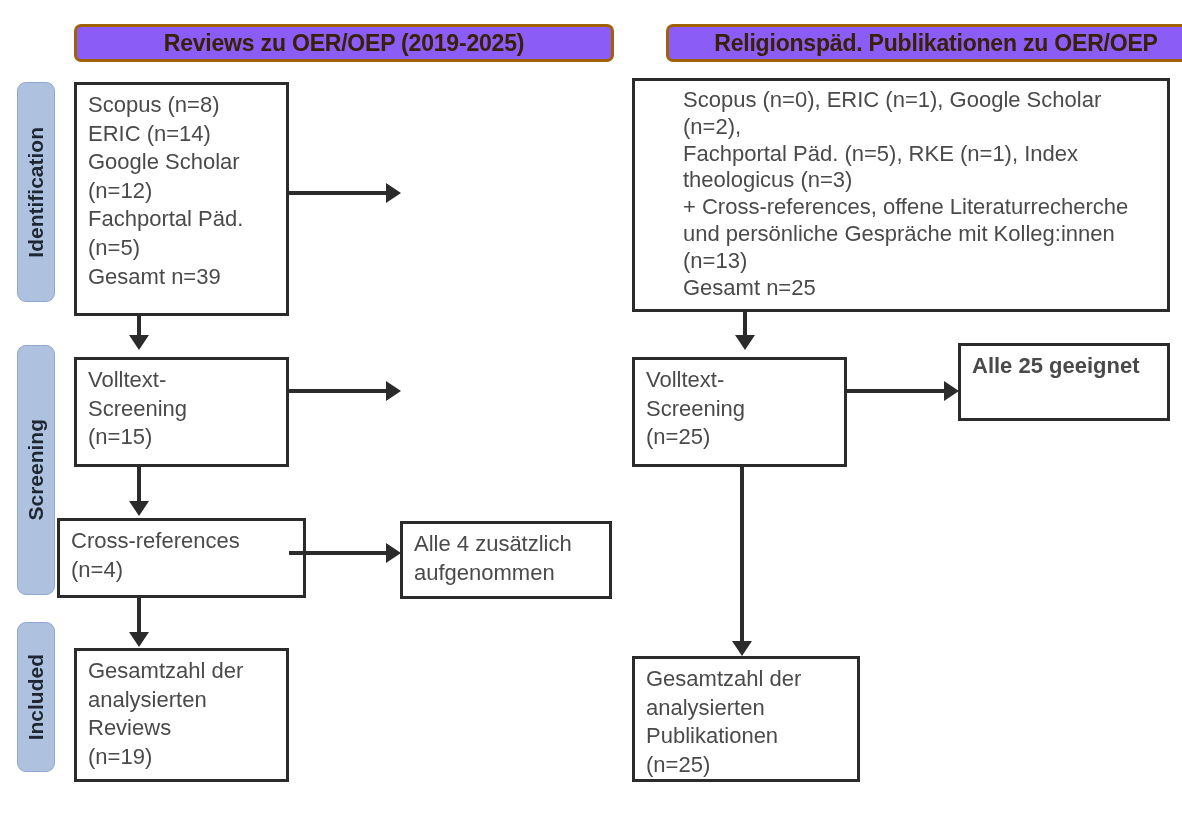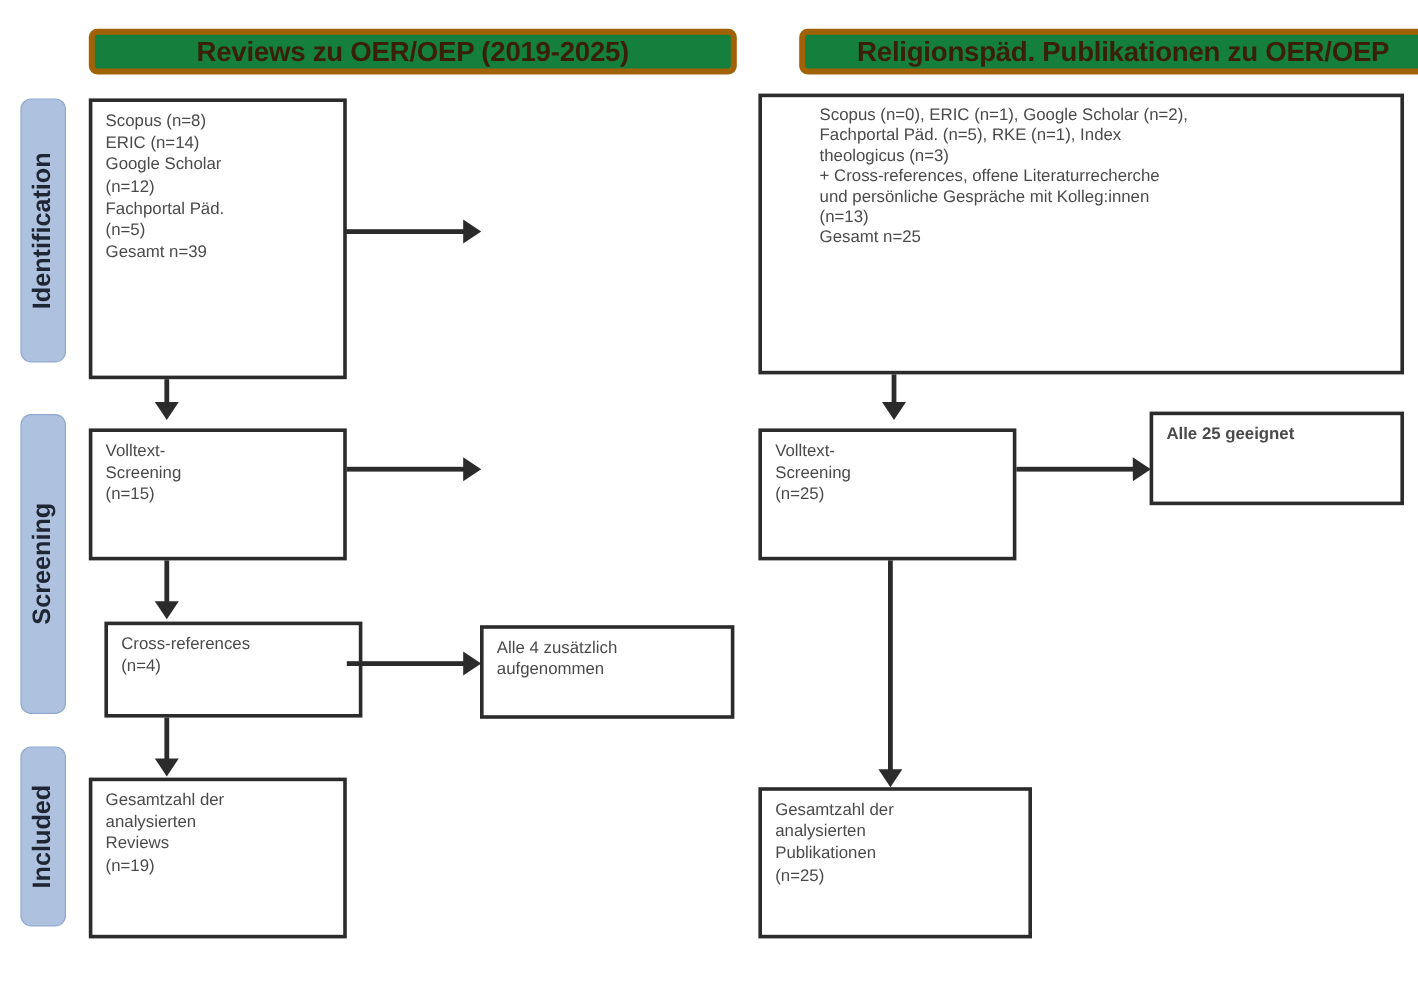--- a/index.html
+++ b/index.html
@@ -15,22 +15,22 @@
     position: relative;
     width: 1182px;
     height: 820px;
     background: #ffffff;
     overflow: hidden;
   }
 
   
   .col-header {
     position: absolute;
-    background: #15803d;
-    border: 5px solid #a16207;
+    background: #8b5cf6;
+    border: 3px solid #a16207;
     border-radius: 7px;
     color: #3A2008;
     font-size: 23px;
     font-weight: bold;
     letter-spacing: -0.2px;
     display: flex;
     align-items: center;
     justify-content: center;
     box-sizing: border-box;
   }
@@ -57,21 +57,21 @@
   }
 
   
   .box {
     position: absolute;
     background: #ffffff;
     border: 3px solid #2B2B2B;
     box-sizing: border-box;
     padding: 6px 9px 4px 11px;
     color: #4A4A4A;
-    font-size: 14px;
+    font-size: 22px;
     line-height: 1.30;
     white-space: pre-line;
     overflow: hidden;
   }
   .box.compact { line-height: 1.22; }
 
   
   .conn-v {
     position: absolute;
     width: 4px;
@@ -139,21 +139,21 @@
 Screening
 (n=15)</div>
 
 
   <div class="conn-h" style="left:289px; top:389px; width:99px;"></div>
   <div class="arrow-right" style="left:386px; top:381px;"></div>
 
   <div class="conn-v" style="left:137px; top:467px; width:4px; height:41px;"></div>
   <div class="arrow-down" style="left:129px; top:501px;"></div>
 
-  <div class="box" style="left:87px; top:518px; width:215px; height:80px;">Cross-references
+  <div class="box" style="left:57px; top:518px; width:249px; height:80px;">Cross-references
 (n=4)</div>
 
   <div class="box" style="left:400px; top:521px; width:212px; height:78px;">Alle 4 zusätzlich
 aufgenommen</div>
 
   <div class="conn-h" style="left:289px; top:551px; width:99px;"></div>
   <div class="arrow-right" style="left:386px; top:543px;"></div>
 
   <div class="conn-v" style="left:137px; top:598px; width:4px; height:41px;"></div>
   <div class="arrow-down" style="left:129px; top:632px;"></div>

